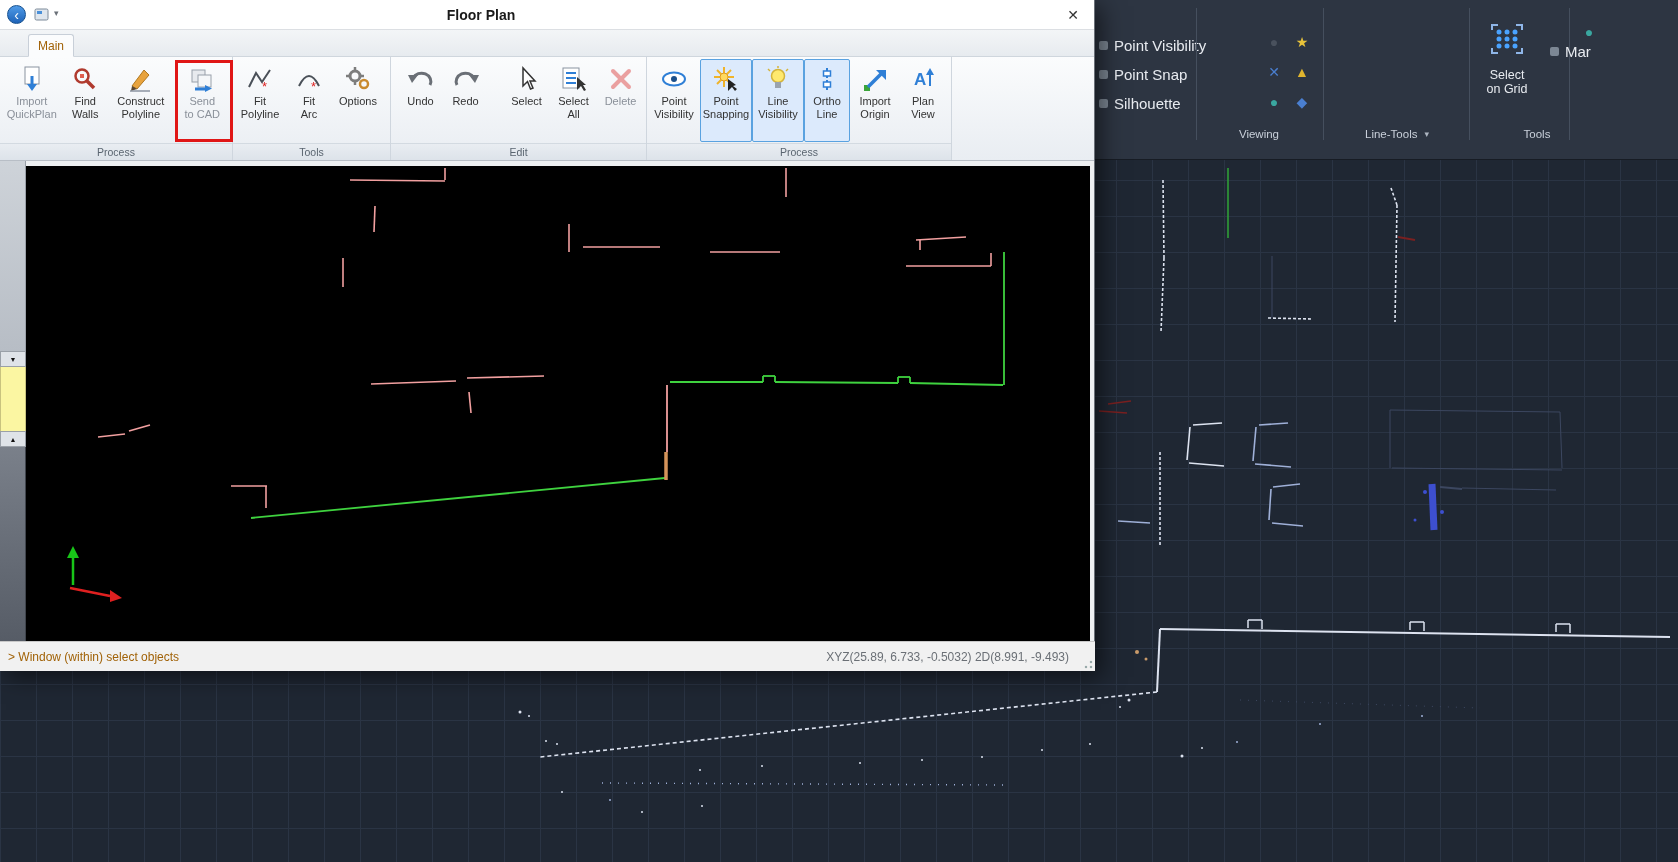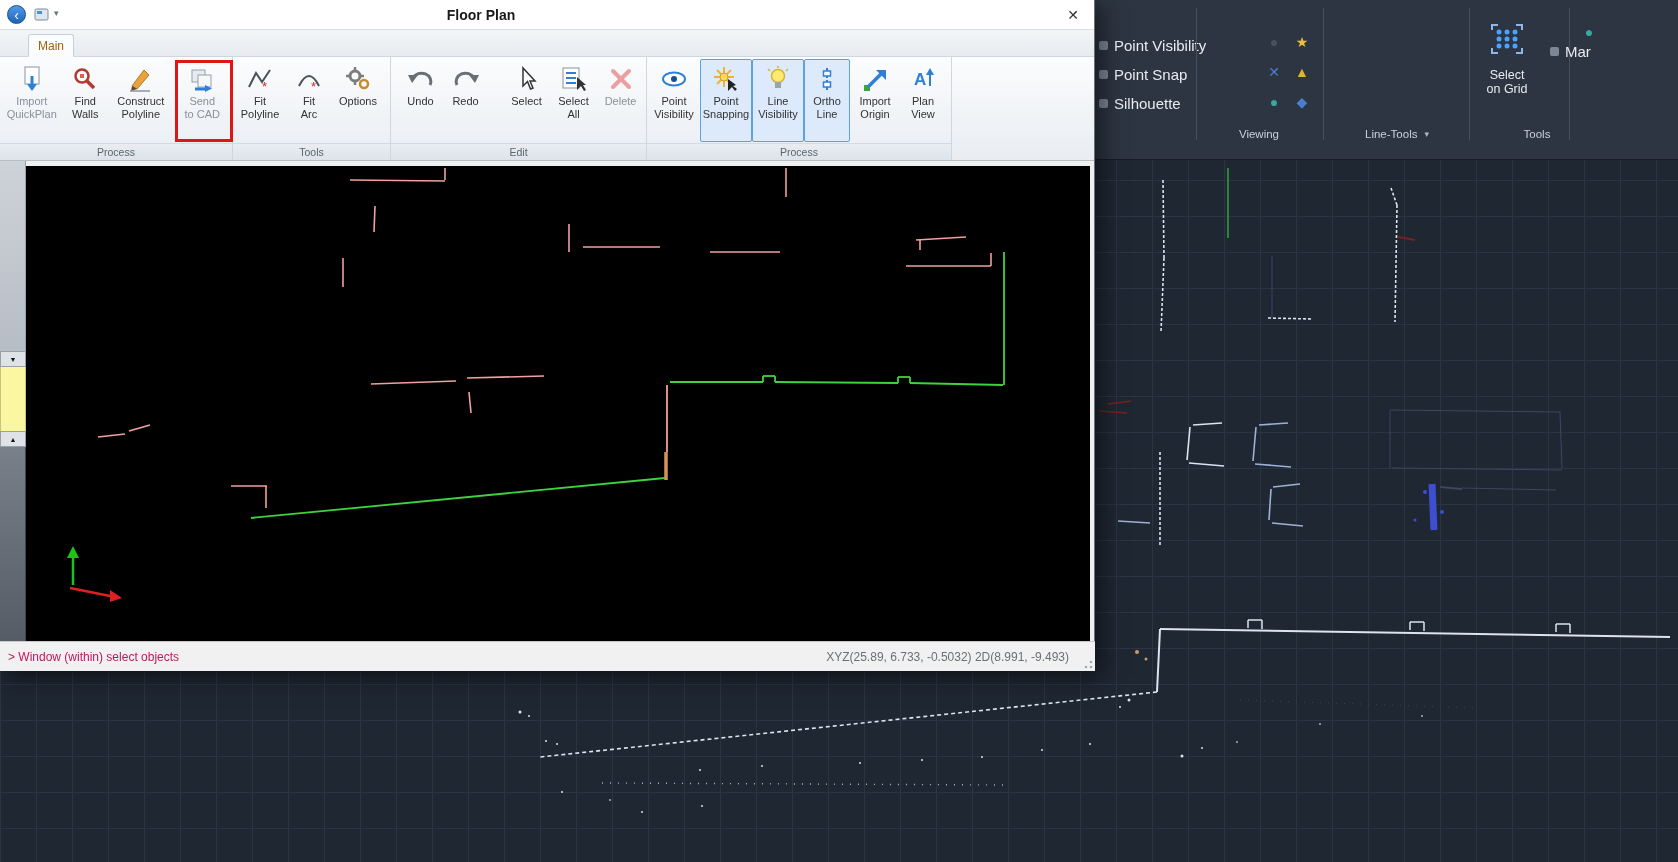--- a/index.html
+++ b/index.html
@@ -78,21 +78,21 @@
     align-items:center; justify-content:center; font-size:7px; color:#111; cursor:pointer; }
   .ls-yellow { height:64px; background:#fbf6a2; border-left:1px solid #c9c37e;
     border-right:1px solid #c9c37e; cursor:pointer; }
   .ls-bottom { height:194px; background:linear-gradient(#7a808a,#565c66); border-right:1px solid #40454d; }
 
   #fp-canvas { position:absolute; left:26px; top:166px; width:1064px; height:475px; background:#000; }
 
   #statusbar { position:absolute; left:0; top:641px; width:1095px; height:30px;
     background:#f1f1f1; border-top:1px solid #c8c8c8; display:flex; align-items:center;
     justify-content:space-between; padding:0 10px 0 8px; font-size:12px; }
-  #status-left { color:#be185d; }
+  #status-left { color:#a16207; }
   #status-right { color:#6b7076; margin-right:16px; }
   #grip { position:absolute; right:2px; bottom:2px; width:12px; height:12px;
     background:
       radial-gradient(circle at 10px 10px,#9aa 1.4px, transparent 1.6px),
       radial-gradient(circle at 10px 5px,#9aa 1.4px, transparent 1.6px),
       radial-gradient(circle at 5px 10px,#9aa 1.4px, transparent 1.6px); cursor:nwse-resize; }
 </style>
 </head>
 <body>
 

